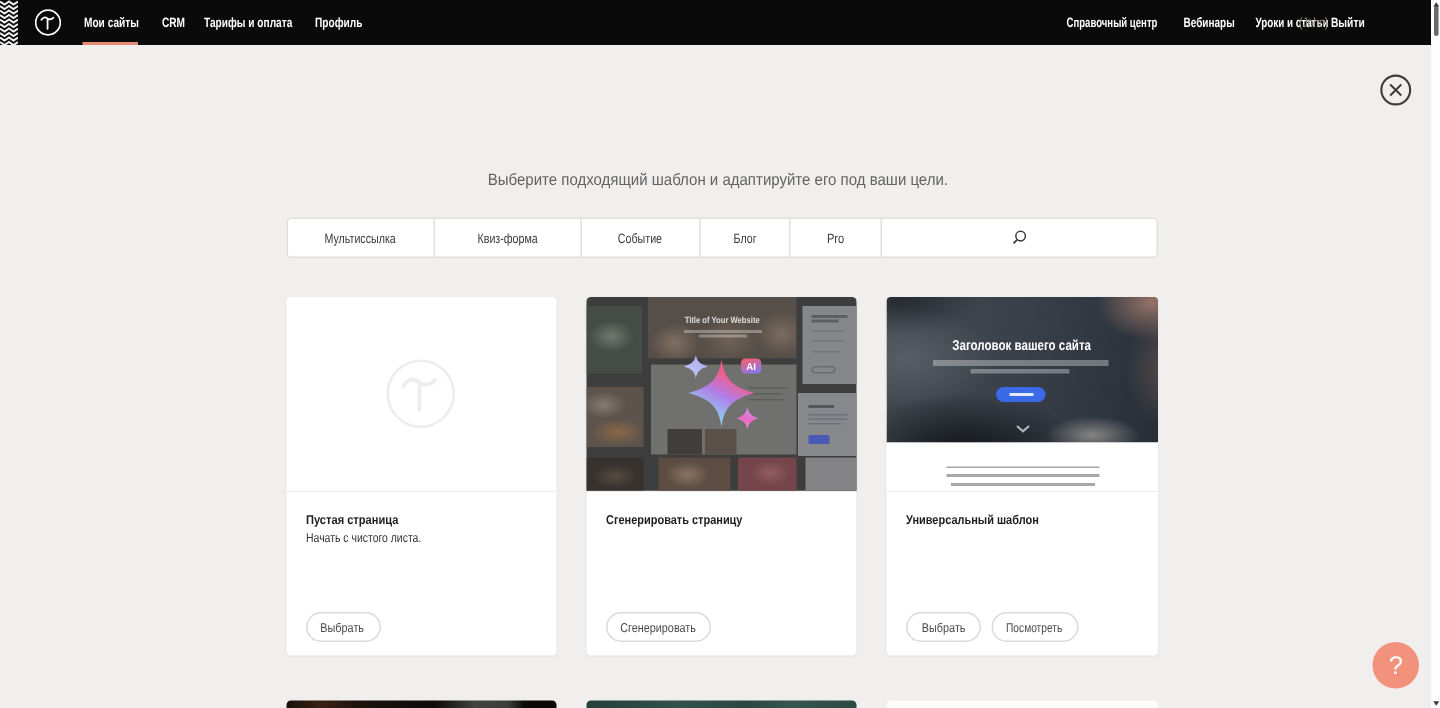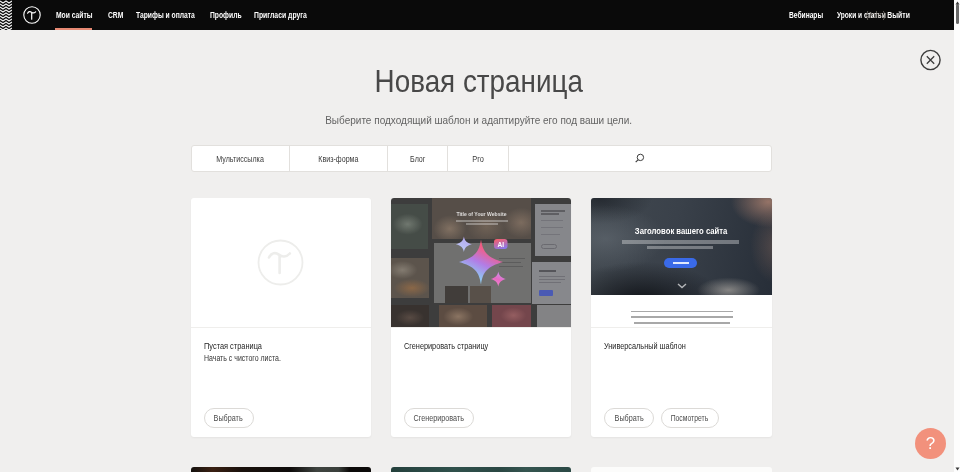--- a/index.html
+++ b/index.html
@@ -20,21 +20,21 @@
 
   
   #tabs{left:190.5px;top:145px;width:581px;height:27px;background:#fff;border:1px solid #e2e0dd;border-radius:3px;display:flex;box-sizing:border-box;}
   .tab{display:flex;align-items:center;justify-content:center;font-size:9px;color:#3a3a3a;border-right:1px solid #e2e0dd;box-sizing:border-box;}
   .tab:last-child{border-right:none;}
   .tab.on{background:#f5876a;color:#fff;margin:-1px 0 -1px -1px;border-radius:2px 0 0 2px;border-right:none;height:27px;box-sizing:content-box;padding:0;width:78px;}
 
   
   .card{top:197.5px;width:180.5px;height:239.5px;background:#fff;border-radius:3px;box-shadow:0 1px 2px rgba(0,0,0,.05);}
   .cimg{position:absolute;left:0;top:0;width:100%;height:130px;border-bottom:1px solid #efeeec;border-radius:3px 3px 0 0;overflow:hidden;box-sizing:border-box;}
-  .ctitle{position:absolute;left:13px;top:143.5px;font-size:8.5px;font-weight:normal;color:#1d1d1d;line-height:10px;}
+  .ctitle{position:absolute;left:13px;top:143.5px;font-size:8.5px;font-weight:bold;color:#1d1d1d;line-height:10px;}
   .cdesc{position:absolute;left:13px;top:155px;font-size:8.5px;color:#333;line-height:10.9px;}
   .btn{position:absolute;height:20px;border:1px solid #dcdad7;border-radius:10.5px;background:#fff;font-size:8.5px;color:#4a4a4a;display:flex;align-items:center;justify-content:center;box-sizing:border-box;top:210.5px;}
 
   
   .card2{top:467px;width:180.5px;height:130px;border-radius:3px;}
 
   
   #help{left:915px;top:428px;width:31px;height:31px;border-radius:50%;background:#f2917c;color:#fff;font-size:17px;display:flex;align-items:center;justify-content:center;}
 
   
@@ -62,40 +62,42 @@
     </g>
   </svg>
   <svg class="abs" style="left:23px;top:6px" width="18" height="18" viewBox="0 0 18 18">
     <circle cx="9" cy="9" r="8.2" fill="none" stroke="#fff" stroke-width="1.1"></circle>
     <path d="M4.6,7.2 C5.6,5.4 7.2,5.3 8.4,6.2 C9.6,7.1 11.2,7.3 12.6,5.8 M8.7,6.4 L8.7,13.2" fill="none" stroke="#fff" stroke-width="1.2" stroke-linecap="round"></path>
   </svg>
   <div class="abs navL" style="left:55.5px;top:0"><span class="cx" style="transform:scaleX(.75)">Мои сайты</span></div>
   <div class="abs navL" style="left:107.5px;top:0"><span class="cx" style="transform:scaleX(.75)">CRM</span></div>
   <div class="abs navL" style="left:136px;top:0"><span class="cx" style="transform:scaleX(.75)">Тарифы и оплата</span></div>
   <div class="abs navL" style="left:209.5px;top:0"><span class="cx" style="transform:scaleX(.75)">Профиль</span></div>
-  <div class="abs navL" style="left:254px;top:0"><span class="cx" style="transform:scaleX(.76)">Пригласи друга</span></div>
   <div class="abs" id="underline"></div>
+  <div class="abs navL" style="left:711px;top:0"><span class="cx" style="transform:scaleX(.71)">Справочный центр</span></div>
   <div class="abs navL" style="left:788.5px;top:0"><span class="cx" style="transform:scaleX(.74)">Вебинары</span></div>
   <div class="abs navL" style="left:836.5px;top:0"><span class="cx" style="transform:scaleX(.73)">Уроки и статьи</span></div>
   <div class="abs navL" style="left:866px;top:0"><span class="cx" style="transform:scaleX(.76)"><span style="color:#969089;font-weight:normal">(John)</span> Выйти</span></div>
 
   <svg class="abs" style="left:920px;top:49px" width="22" height="22" viewBox="0 0 22 22">
     <circle cx="10.5" cy="11" r="9.6" fill="none" stroke="#3c3c3c" stroke-width="1.4"></circle>
     <path d="M6.8,7.3 L14.2,14.7 M14.2,7.3 L6.8,14.7" stroke="#3c3c3c" stroke-width="1.3" fill="none"></path>
   </svg>
 
-  <div class="abs" id="h1"><span class="cc" style="transform:scaleX(.87)">Новая страница</span></div>
   <div class="abs" id="sub"><span class="cc" style="transform:scaleX(.91)">Выберите подходящий шаблон и адаптируйте его под ваши цели.</span></div>
 
   <div class="abs" id="tabs">
     <div class="tab" style="width:98px">
         <span class="cc" style="transform:scaleX(.79)">Мультиссылка</span>
       </div>
     <div class="tab" style="width:98px">
         <span class="cc" style="transform:scaleX(.79)">Квиз-форма</span>
+      </div>
+    <div class="tab" style="width:79px">
+        <span class="cc" style="transform:scaleX(.79)">Событие</span>
       </div>
     <div class="tab" style="width:60.5px">
         <span class="cc" style="transform:scaleX(.79)">Блог</span>
       </div>
     <div class="tab" style="width:61px">
         <span class="cc" style="transform:scaleX(.82)">Pro</span>
       </div>
     <div class="tab" style="flex:1">
       <svg width="11" height="11" viewBox="0 0 11 11">
           <circle cx="6.4" cy="4.4" r="3.2" fill="none" stroke="#3c3c3c" stroke-width="1"></circle>

